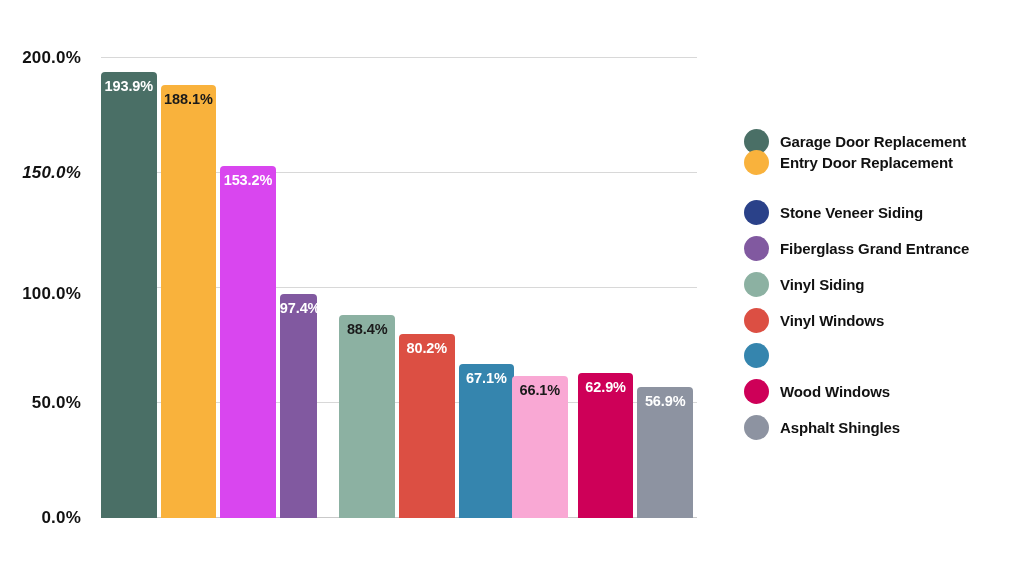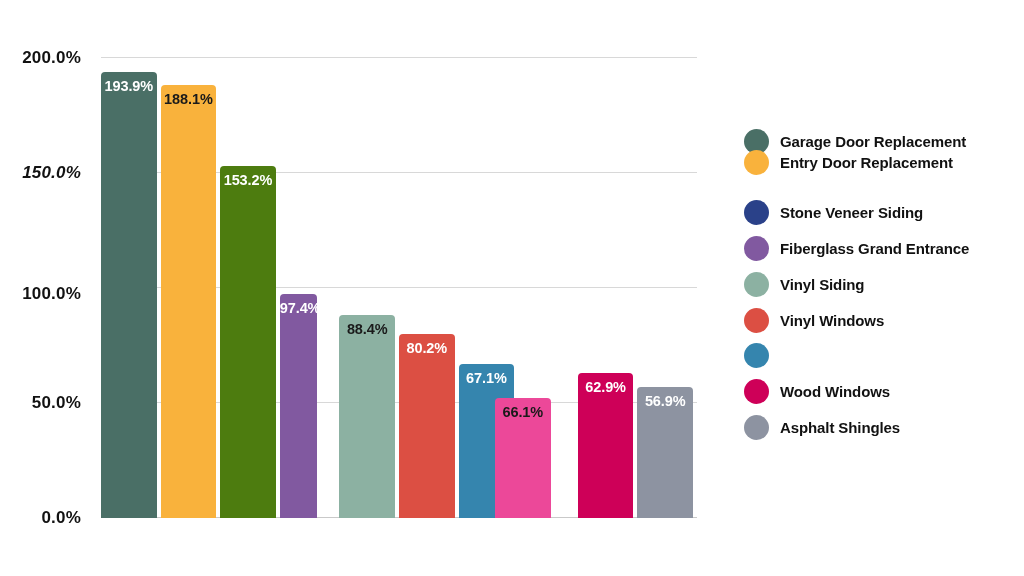--- a/index.html
+++ b/index.html
@@ -146,36 +146,36 @@
         <div class="gridline" style="bottom: 345px;"></div>
         <div class="gridline" style="bottom: 460px;"></div>
       </div>
     <div class="bars">
         <div class="bar" style="left: 0px; width: 55.6px; height: 445.97px; background: rgb(74, 111, 102);">
           <span class="bar-label light">193.9%</span>
         </div>
         <div class="bar" style="left: 59.6px; width: 55.6px; height: 432.63px; background: rgb(249, 178, 60);">
           <span class="bar-label dark">188.1%</span>
         </div>
-        <div class="bar" style="left: 119.2px; width: 55.6px; height: 352.36px; background: #4d7c0f;">
+        <div class="bar" style="left: 119.2px; width: 55.6px; height: 352.36px; background: #d946ef;">
           <span class="bar-label light">153.2%</span>
         </div>
         <div class="bar" style="left: 178.8px; width: 37px; height: 224.02px; background: rgb(129, 89, 160);">
           <span class="bar-label light">97.4%</span>
         </div>
         <div class="bar" style="left: 238.4px; width: 55.6px; height: 203.32px; background: rgb(140, 177, 162);">
           <span class="bar-label dark">88.4%</span>
         </div>
         <div class="bar" style="left: 298px; width: 55.6px; height: 184.46px; background: rgb(220, 79, 67);">
           <span class="bar-label light">80.2%</span>
         </div>
         <div class="bar" style="left: 357.6px; width: 55.6px; height: 154.33px; background: rgb(53, 133, 174);">
           <span class="bar-label light">67.1%</span>
         </div>
-        <div class="bar" style="left: 394px; width: 55.6px; height: 120px; background: #ec4899;">
+        <div class="bar" style="left: 411px; width: 55.6px; height: 142px; background: #f9a8d4;">
           <span class="bar-label dark">66.1%</span>
         </div>
         <div class="bar" style="left: 476.8px; width: 55.6px; height: 144.67px; background: rgb(206, 0, 88);">
           <span class="bar-label light">62.9%</span>
         </div>
         <div class="bar" style="left: 536.4px; width: 55.6px; height: 130.87px; background: rgb(141, 147, 161);">
           <span class="bar-label light">56.9%</span>
         </div>
       </div>
   </div>

